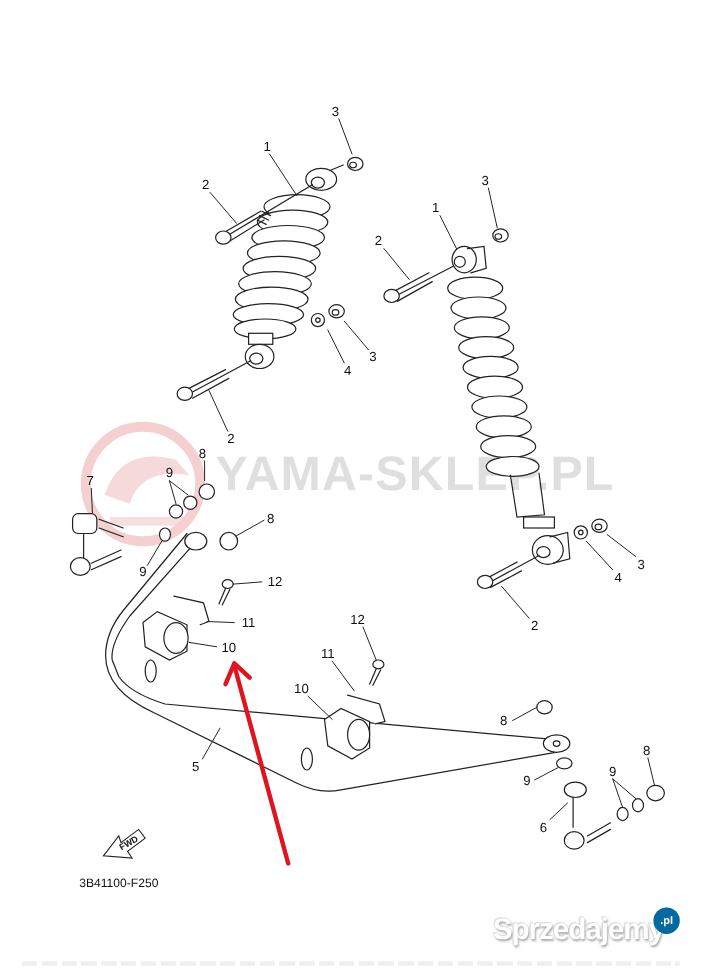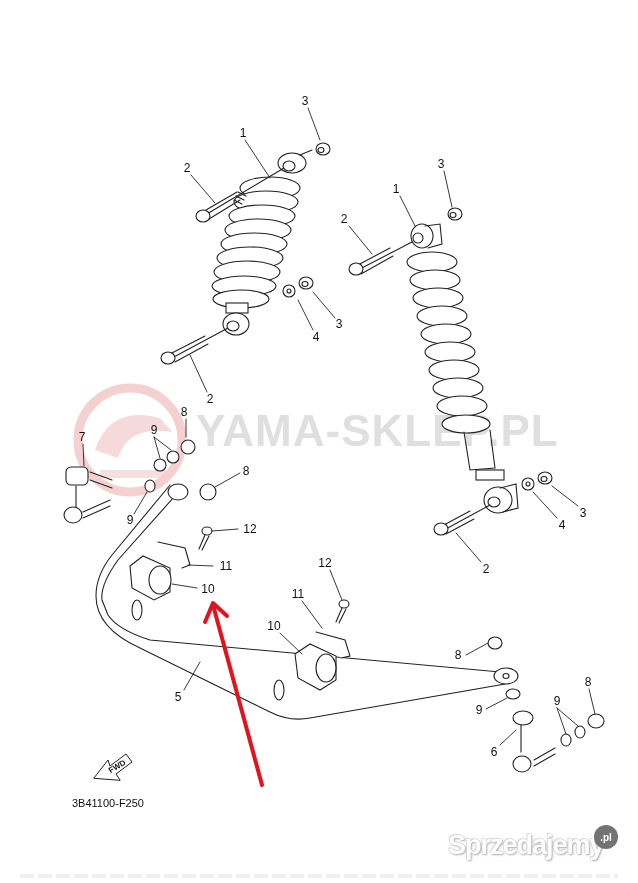--- a/index.html
+++ b/index.html
@@ -6,21 +6,21 @@
   body { width: 638px; height: 883px; position: relative; overflow: hidden; font-family: "Liberation Sans", sans-serif; }
   #stage { position: absolute; left: 0; top: 0; width: 638px; height: 883px; }
   svg { position: absolute; left: 0; top: 0; }
   .callout { position: absolute; font-size: 12px; color: #111; line-height: 1; transform: translate(-50%, -50%); white-space: nowrap; }
   .wm-title { position: absolute; left: 196px; top: 406px; font-size: 44px; font-weight: bold; color: rgba(140,140,140,0.28); letter-spacing: 1px; white-space: nowrap; }
   .wm-sub { position: absolute; left: 200px; top: 456px; font-size: 16px; color: rgba(140,140,140,0.28); letter-spacing: 1px; white-space: nowrap; }
   .partno { position: absolute; left: 72px; top: 797px; font-size: 11px; color: #111; white-space: nowrap; text-align: center; }
   .fwd-text { position: absolute; left: 108px; top: 762px; font-size: 8px; font-weight: bold; color: #111; transform: rotate(-30deg); white-space: nowrap; }
   .brand { position: absolute; left: 448px; top: 830px; font-size: 27px; font-weight: bold; color: #ffffff; letter-spacing: -1px;
            text-shadow: 0 0 1px #bbb, 1px 1px 2px #aaa, -1px -1px 1px #ddd; white-space: nowrap; }
-  .brand-badge { position: absolute; left: 594px; top: 825px; width: 24px; height: 24px; border-radius: 50%; background: #737373;
+  .brand-badge { position: absolute; left: 594px; top: 825px; width: 24px; height: 24px; border-radius: 50%; background: #0369a1;
                  color: #fff; font-size: 10px; font-weight: bold; display: flex; align-items: center; justify-content: center; }
   .footer-strip { position: absolute; left: 20px; top: 874px; width: 598px; height: 4px; background: repeating-linear-gradient(90deg, #e8e8e8 0 14px, #ffffff 14px 18px); opacity: .7; }
 </style>
 </head>
 <body>
 
 <div id="stage">
 
   <svg width="638" height="883">
     <circle cx="130" cy="440" r="52" fill="none" stroke="#f1c4c6" stroke-width="9" opacity="0.8"></circle>

